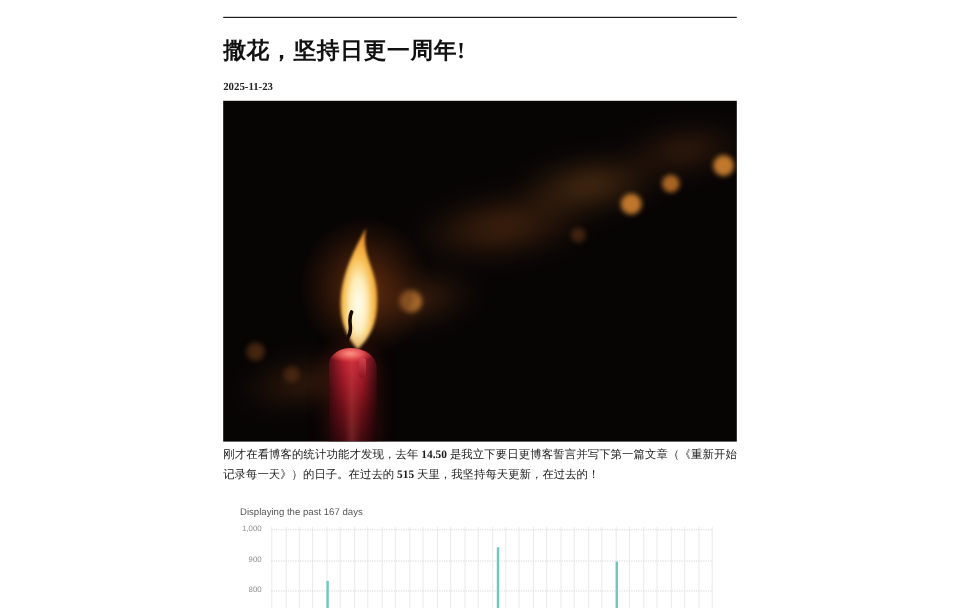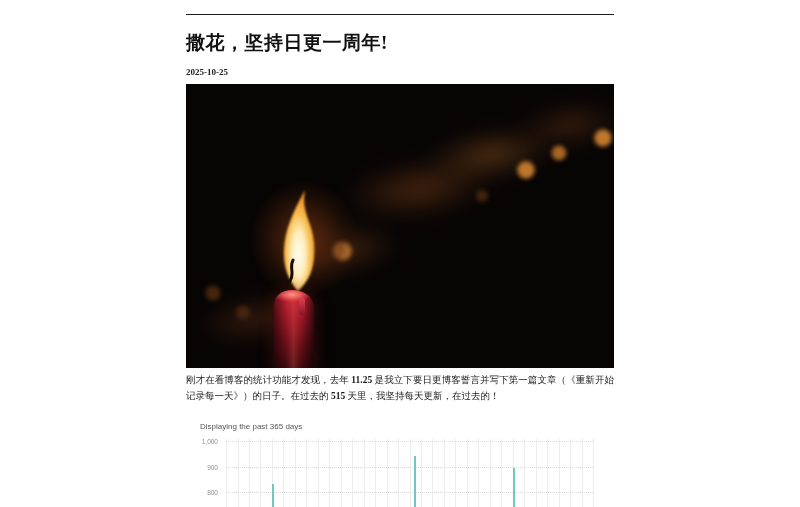--- a/index.html
+++ b/index.html
@@ -155,21 +155,21 @@
 </head>
 <body>
 
 <div class="page">
   <div class="column">
 
     <hr class="top-divider">
 
     <h1 class="post-title">撒花，坚持日更一周年!</h1>
 
-    <div class="post-date">2025-10-25</div>
+    <div class="post-date">2025-11-23</div>
 
     <div class="hero">
       <div class="glow-band"></div>
       <div class="bokeh-layer"></div>
       <div class="flame-glow"></div>
       <svg class="candle-flame" viewBox="0 0 36 104">
         <defs>
           <radialGradient id="flameGrad" cx="48%" cy="64%" r="58%">
             <stop offset="0%" stop-color="#fffdf2"></stop>
             <stop offset="38%" stop-color="#fdeebc"></stop>
@@ -182,24 +182,24 @@
         </defs>
         <path d="M17,103 C7,92 2,78 3,61 C4,42 12,24 24,2 C20,25 31,33 33,54 C35,78 29,92 17,103 Z" fill="url(#flameGrad)" filter="url(#flameBlur)"></path>
       </svg>
       <svg class="candle-wick" viewBox="0 0 16 38">
         <path d="M9,2 C5,10 11,16 6,23 C3,29 9,33 7,37" fill="none" stroke="#160b05" stroke-width="3" stroke-linecap="round"></path>
       </svg>
       <div class="candle-body"></div>
       <div class="candle-drip"></div>
     </div>
 
-    <p class="post-paragraph"><span class="run">刚才在看博客的统计功能才发现，去年 </span><span class="run-bold">11.25</span><span class="run"> 是我立下要日更博客誓言并写下第一篇文章（《重新开始记录每一天》）的日子。在过去的 </span><span class="run-bold">515</span><span class="run"> 天里，我坚持每天更新，在过去的！</span></p>
+    <p class="post-paragraph"><span class="run">刚才在看博客的统计功能才发现，去年 </span><span class="run-bold">14.50</span><span class="run"> 是我立下要日更博客誓言并写下第一篇文章（《重新开始记录每一天》）的日子。在过去的 </span><span class="run-bold">515</span><span class="run"> 天里，我坚持每天更新，在过去的！</span></p>
 
     <div class="chart">
-      <div class="chart-title">Displaying the past 365 days</div>
+      <div class="chart-title">Displaying the past 167 days</div>
       <div class="chart-body">
         <div class="chart-ylabels">
             <div class="y-tick-label" style="top: 6px;">1,000</div>
             <div class="y-tick-label" style="top: 31.5px;">900</div>
             <div class="y-tick-label" style="top: 57px;">800</div>
           </div>
         <div class="chart-plot">
             <div class="vgrid" style="left: 0px;"></div>
             <div class="vgrid" style="left: 11.5px;"></div>
             <div class="vgrid" style="left: 22.9px;"></div>

